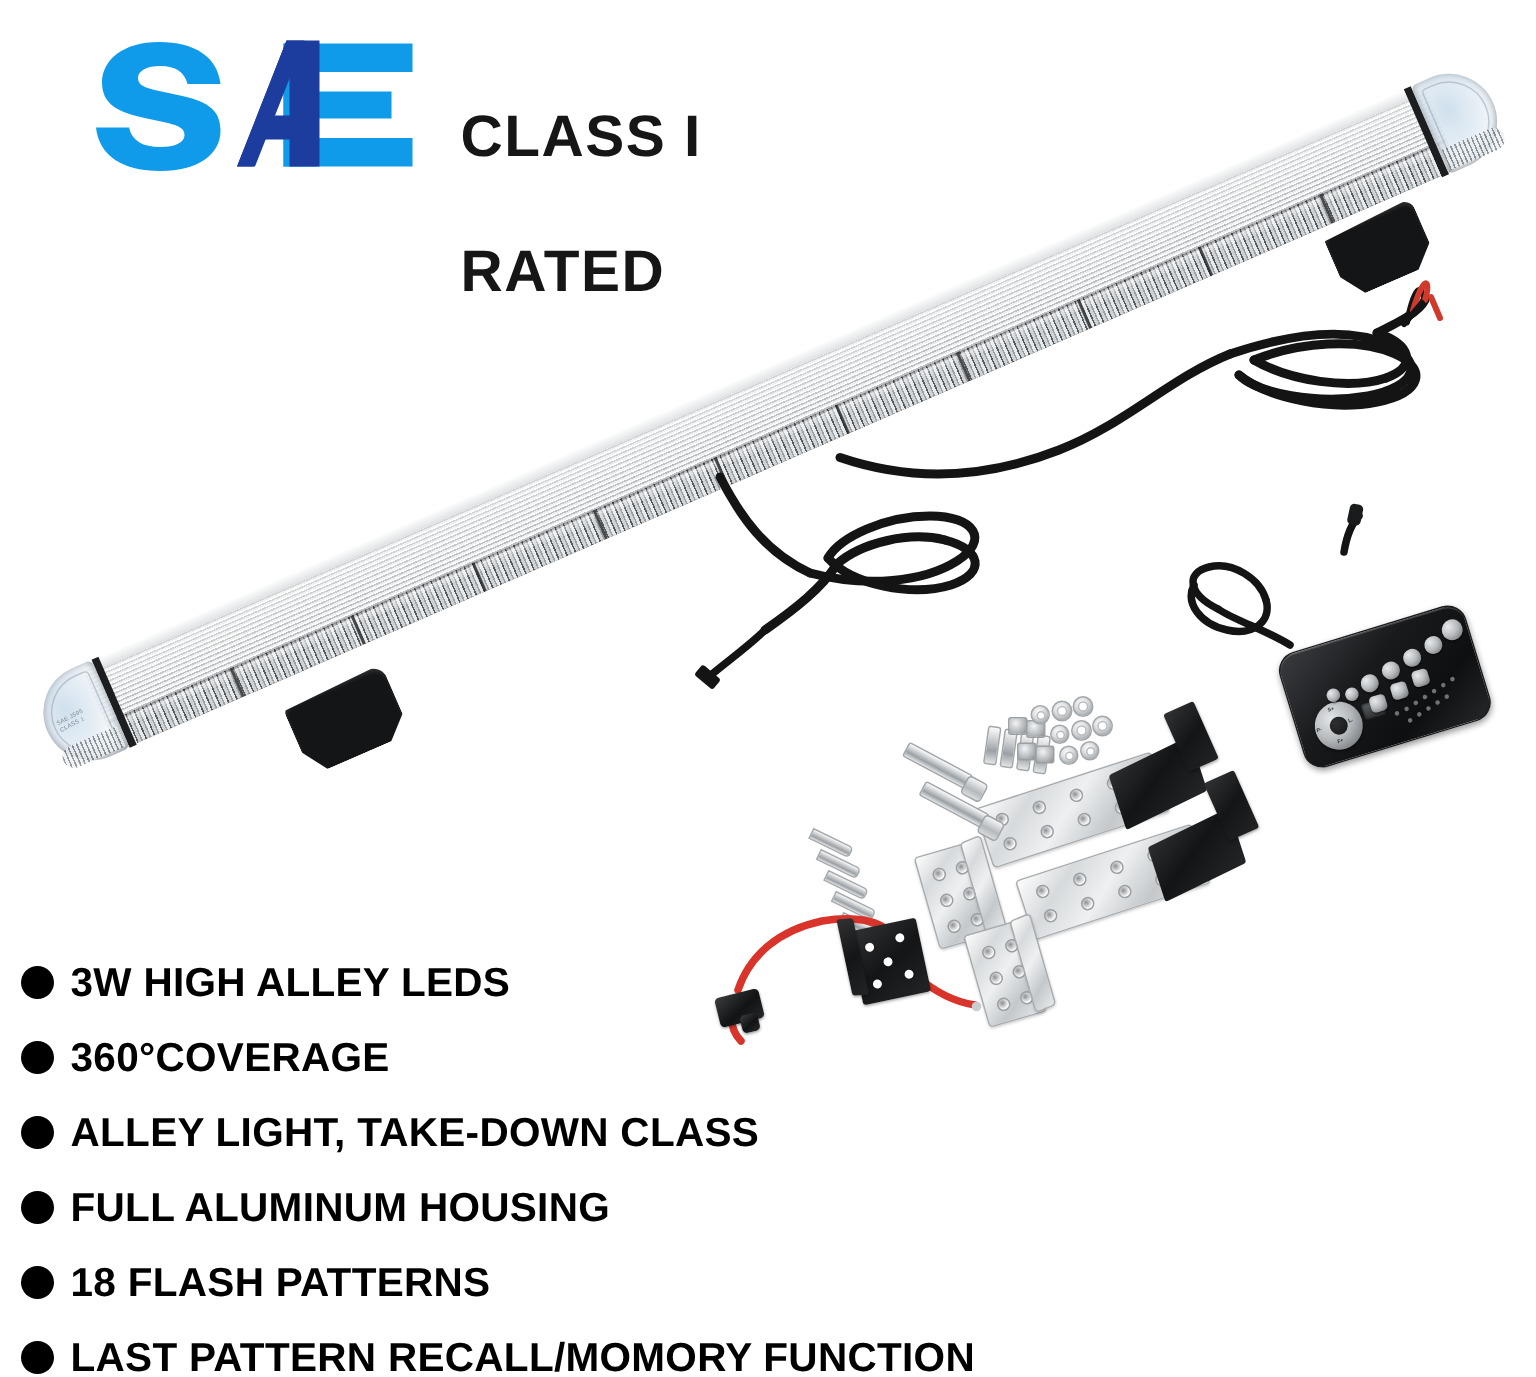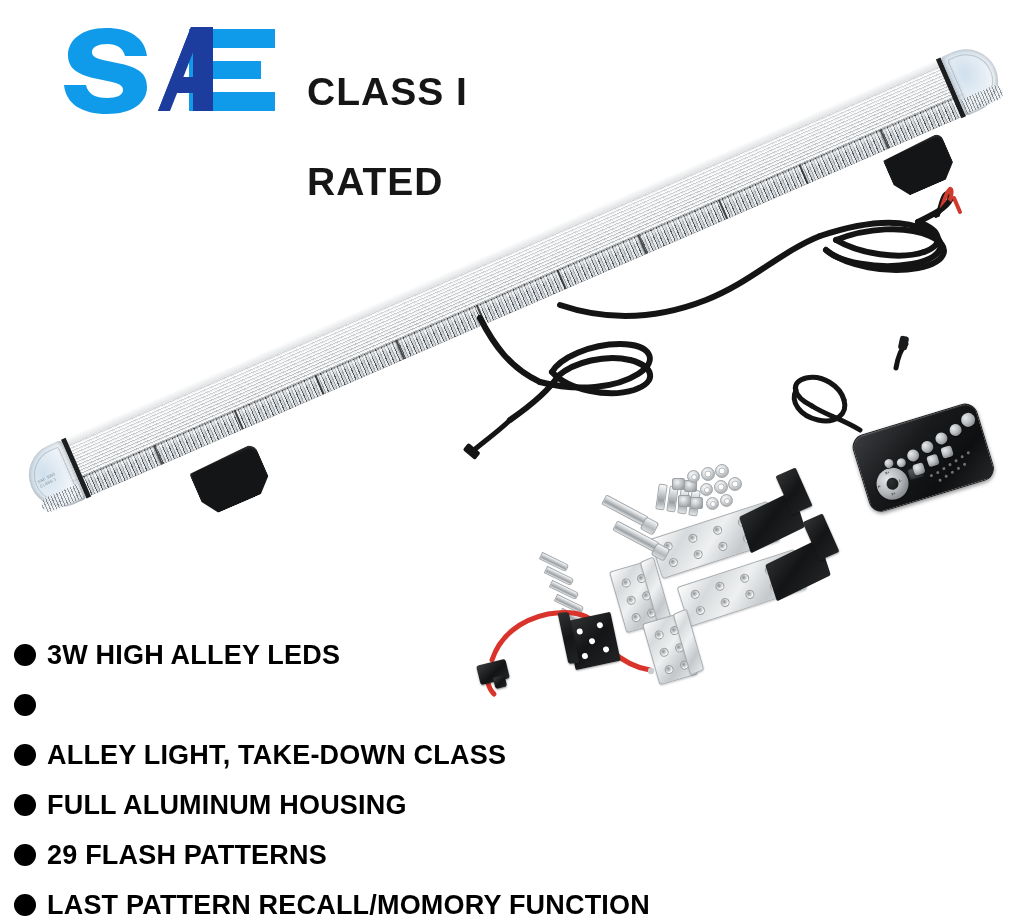--- a/index.html
+++ b/index.html
@@ -462,32 +462,33 @@
   </div>
   <div class="hw lbracket-blk" style="left:563px;top:612px;width:11px;height:52px;transform:rotate(-12deg) skewY(8deg);"></div>
 
   <div id="features">
     <div class="feat">
       <div class="feat-bullet"></div>
       <div class="feat-text">3W HIGH ALLEY LEDS</div>
     </div>
     <div class="feat">
       <div class="feat-bullet"></div>
+      <div class="feat-text">360°COVERAGE</div>
     </div>
     <div class="feat">
       <div class="feat-bullet"></div>
       <div class="feat-text">ALLEY LIGHT, TAKE-DOWN CLASS</div>
     </div>
     <div class="feat">
       <div class="feat-bullet"></div>
       <div class="feat-text">FULL ALUMINUM HOUSING</div>
     </div>
     <div class="feat">
       <div class="feat-bullet"></div>
-      <div class="feat-text">29 FLASH PATTERNS</div>
+      <div class="feat-text">18 FLASH PATTERNS</div>
     </div>
     <div class="feat">
       <div class="feat-bullet"></div>
       <div class="feat-text">LAST PATTERN RECALL/MOMORY FUNCTION</div>
     </div>
   </div>
 
 </div>
 
 </body></html>

